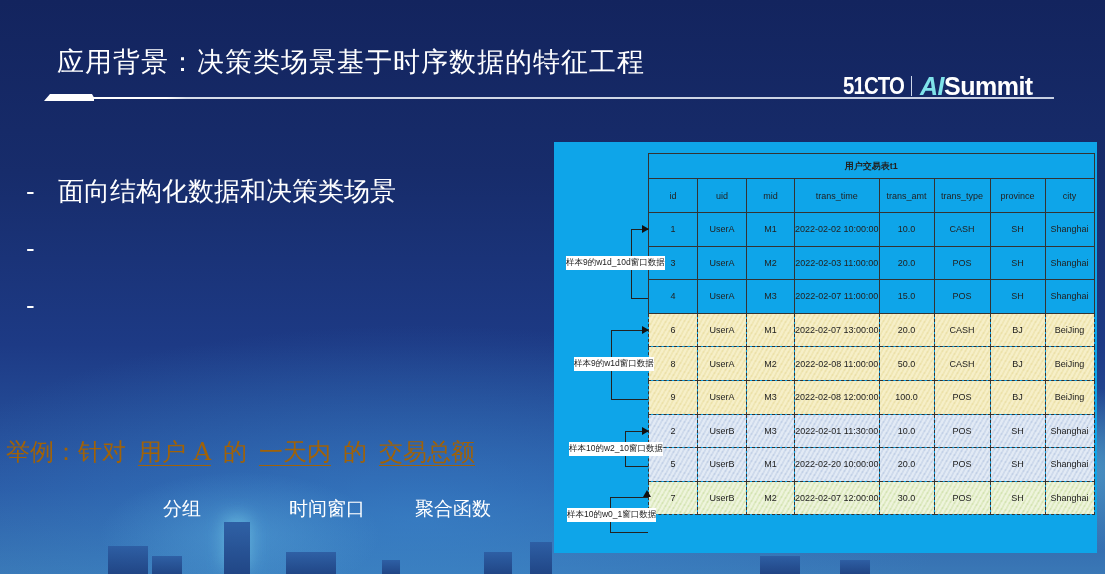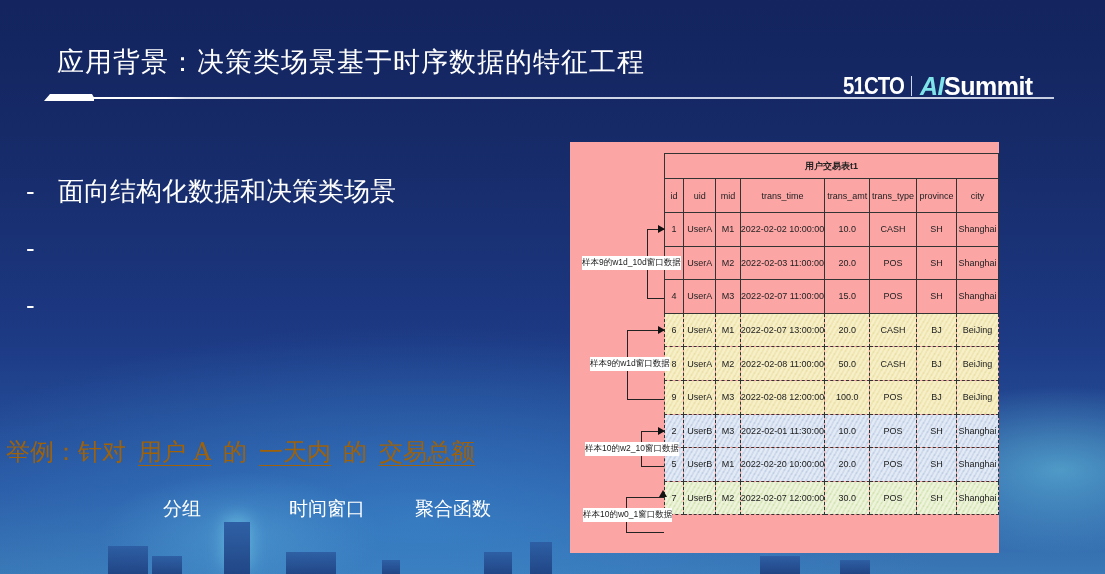--- a/index.html
+++ b/index.html
@@ -47,23 +47,22 @@
     font-size: 24px; color: #a16207; white-space: nowrap;
   }
   .example .u { text-decoration: underline; text-underline-offset: 5px; text-decoration-thickness: 1px; }
   .example .sp { display: inline-block; width: 12px; }
   .labels { position: absolute; top: 496px; font-size: 19px; color: #ffffff; }
   
   .bld { position: absolute; bottom: 0; background: linear-gradient(180deg, #2c5aa0, #1c3c7c); opacity: 0.85; }
   .bld.glow { box-shadow: 0 -6px 18px rgba(130,220,240,0.6); }
   
   .figure {
-    position: absolute; left: 554px; top: 142px; width: 429px; height: 411px;
-    background: #fca5a5;
-    margin-left: 16px;
+    position: absolute; left: 554px; top: 142px; width: 543px; height: 411px;
+    background: #0ea5e9;
   }
   table.t {
     position: absolute; left: 94px; top: 11px;
     border-collapse: collapse; table-layout: fixed;
     font-family: "Liberation Sans", "DejaVu Sans", sans-serif;
     font-size: 9px; color: #222;
   }
   table.t td, table.t th {
     border: 1px solid #333; text-align: center; padding: 0;
     font-weight: normal; height: 32.6px; white-space: nowrap; overflow: hidden;

